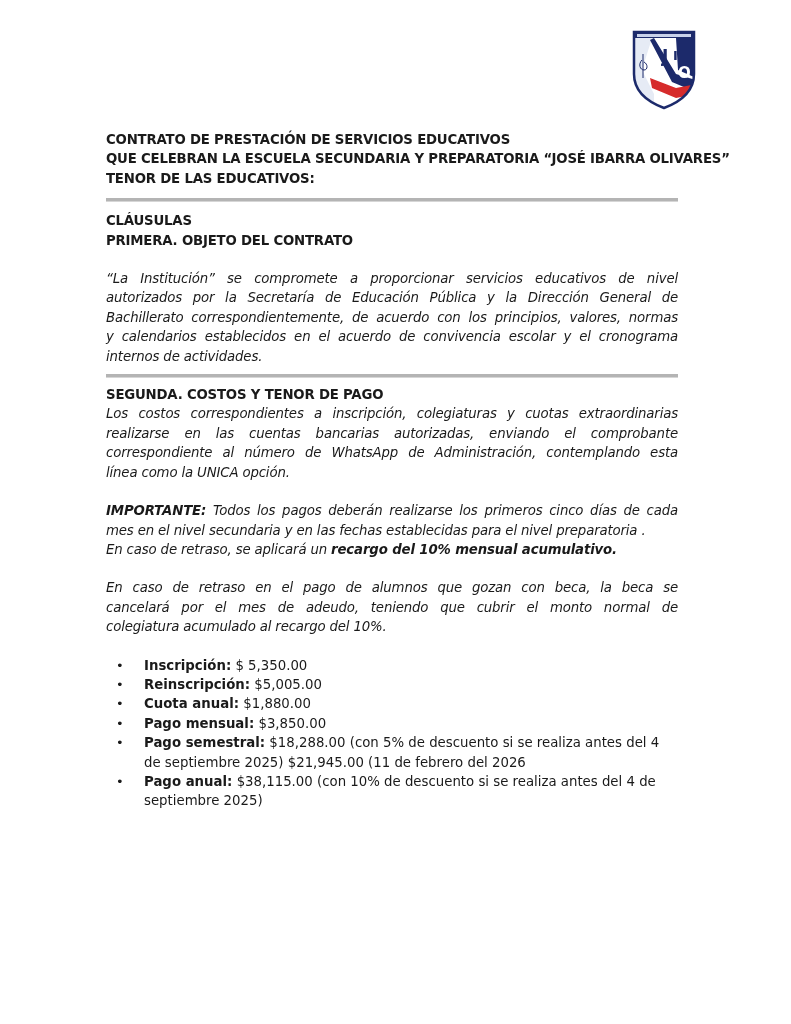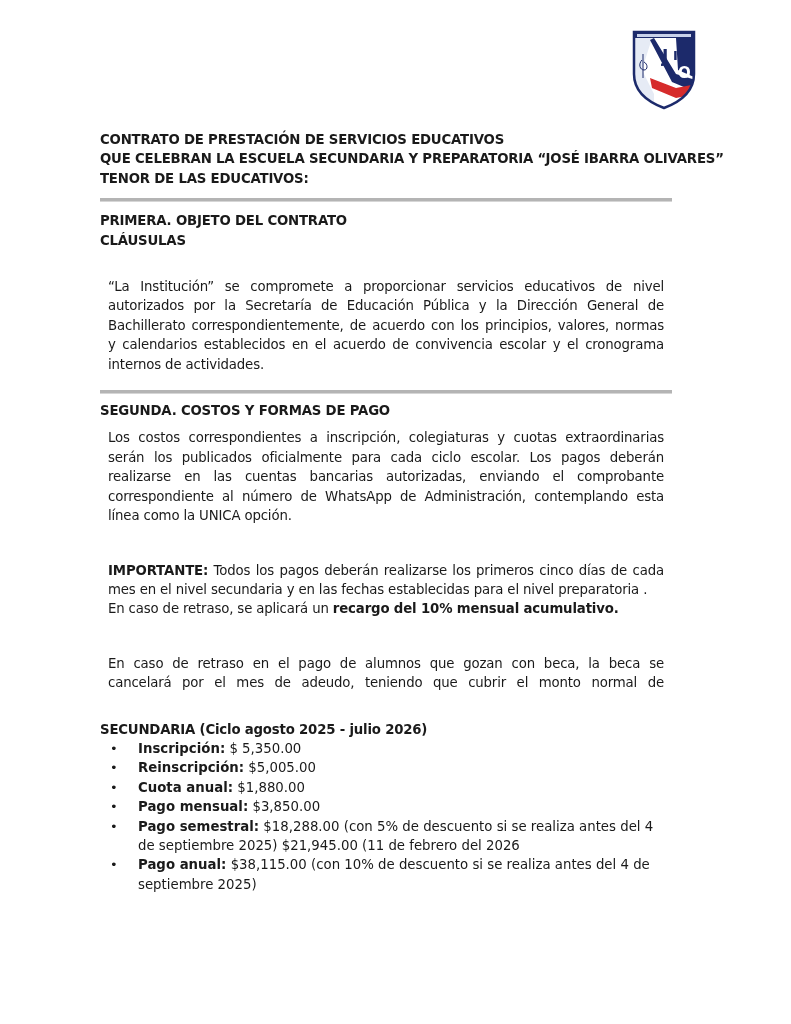--- a/index.html
+++ b/index.html
@@ -5,31 +5,31 @@
     html, body { margin: 0; padding: 0; background: #ffffff; }
     body {
       width: 791px; height: 1024px; position: relative; overflow: hidden;
       font-family: "DejaVu Sans", sans-serif;
       color: #1a1a1a;
     }
     .logo {
       position: absolute; left: 632px; top: 30px; width: 64px; height: 80px;
     }
     .page {
-      position: absolute; left: 100px; top: 130px; width: 572px;
+      position: absolute; left: 106px; top: 130px; width: 572px;
       font-size: 13.3px; line-height: 19.4px;
     }
     .title-block { font-weight: bold; font-size: 13.3px; line-height: 19.4px; letter-spacing: -0.2px; }
     .title-line { display: block; white-space: nowrap; }
     .rule {
       height: 3px; background: #b4b4b4; border-bottom: 1px solid #d6d6d6;
       margin: 0; width: 572px;
     }
     .heading { font-weight: bold; display: block; letter-spacing: -0.2px; }
-    .para { text-align: justify; margin: 8px; letter-spacing: -0.15px; }
+    .para { text-align: justify; margin: 0; letter-spacing: -0.15px; font-style: italic; }
     .para .line { display: block; text-align: justify; text-align-last: justify; }
     .para .line.last { text-align-last: left; }
     b, .bold { font-weight: bold; }
     ul.fees { margin: 0; padding: 0; list-style: none; }
     ul.fees li { position: relative; padding-left: 38px; }
     ul.fees li .bullet { position: absolute; left: 10px; top: 0; font-size: 13px; }
     .gap-m { height: 19px; }
   </style>
 </head>
 <body>
@@ -65,65 +65,64 @@
   <div class="title-block">
     <span class="title-line">CONTRATO DE PRESTACIÓN DE SERVICIOS EDUCATIVOS</span>
     <span class="title-line">QUE CELEBRAN LA ESCUELA SECUNDARIA Y PREPARATORIA “JOSÉ IBARRA OLIVARES”</span>
     <span class="title-line">TENOR DE LAS EDUCATIVOS:</span>
   </div>
 
   <div style="height:10px"></div>
   <div class="rule"></div>
   <div style="height:9px"></div>
 
+  <span class="heading">CLÁUSULAS</span>
   <span class="heading">PRIMERA. OBJETO DEL CONTRATO</span>
-  <span class="heading">CLÁUSULAS</span>
 
   <div class="gap-m"></div>
 
   <div class="para">
     <span class="line">“La Institución” se compromete a proporcionar servicios educativos de nivel</span>
     <span class="line">autorizados por la Secretaría de Educación Pública y la Dirección General de</span>
     <span class="line">Bachillerato correspondientemente, de acuerdo con los principios, valores, normas</span>
     <span class="line">y calendarios establecidos en el acuerdo de convivencia escolar y el cronograma</span>
     <span class="line last">internos de actividades.</span>
   </div>
 
   <div style="height:8px"></div>
   <div class="rule"></div>
   <div style="height:7px"></div>
 
-  <span class="heading">SEGUNDA. COSTOS Y FORMAS DE PAGO</span>
+  <span class="heading">SEGUNDA. COSTOS Y TENOR DE PAGO</span>
 
   <div class="para">
     <span class="line">Los costos correspondientes a inscripción, colegiaturas y cuotas extraordinarias</span>
-    <span class="line">serán los publicados oficialmente para cada ciclo escolar. Los pagos deberán</span>
     <span class="line">realizarse en las cuentas bancarias autorizadas, enviando el comprobante</span>
     <span class="line">correspondiente al número de WhatsApp de Administración, contemplando esta</span>
     <span class="line last">línea como la UNICA opción.</span>
   </div>
 
   <div class="gap-m"></div>
 
   <div class="para">
     <span class="line"><b>IMPORTANTE:</b><span> Todos los pagos deberán realizarse los primeros cinco días de cada</span></span>
     <span class="line last">mes en el  nivel secundaria y en las fechas establecidas para el nivel preparatoria .</span>
     <span class="line last"><span>En caso de retraso, se aplicará un </span><b>recargo del 10% mensual acumulativo.</b></span>
   </div>
 
   <div class="gap-m"></div>
 
   <div class="para">
     <span class="line">En caso de retraso en el pago de alumnos que gozan con beca, la beca se</span>
     <span class="line">cancelará por el mes de adeudo, teniendo que cubrir el monto normal de</span>
+    <span class="line last">colegiatura acumulado al recargo del 10%.</span>
   </div>
 
   <div class="gap-m"></div>
 
-  <span class="heading">SECUNDARIA (Ciclo agosto 2025 - julio 2026)</span>
 
   <ul class="fees">
     <li><span class="bullet">•</span><b>Inscripción:</b><span> $ 5,350.00</span></li>
     <li><span class="bullet">•</span><b>Reinscripción:</b><span> $5,005.00</span></li>
     <li><span class="bullet">•</span><b>Cuota anual:</b><span> $1,880.00</span></li>
     <li><span class="bullet">•</span><b>Pago mensual:</b><span> $3,850.00</span></li>
     <li><span class="bullet">•</span><b>Pago semestral:</b><span> $18,288.00 (con 5% de descuento si se realiza antes del 4 de septiembre 2025) $21,945.00 (11 de febrero del 2026</span></li>
     <li><span class="bullet">•</span><b>Pago anual:</b><span> $38,115.00 (con 10% de descuento si se realiza antes del 4 de septiembre 2025)</span></li>
   </ul>
 

